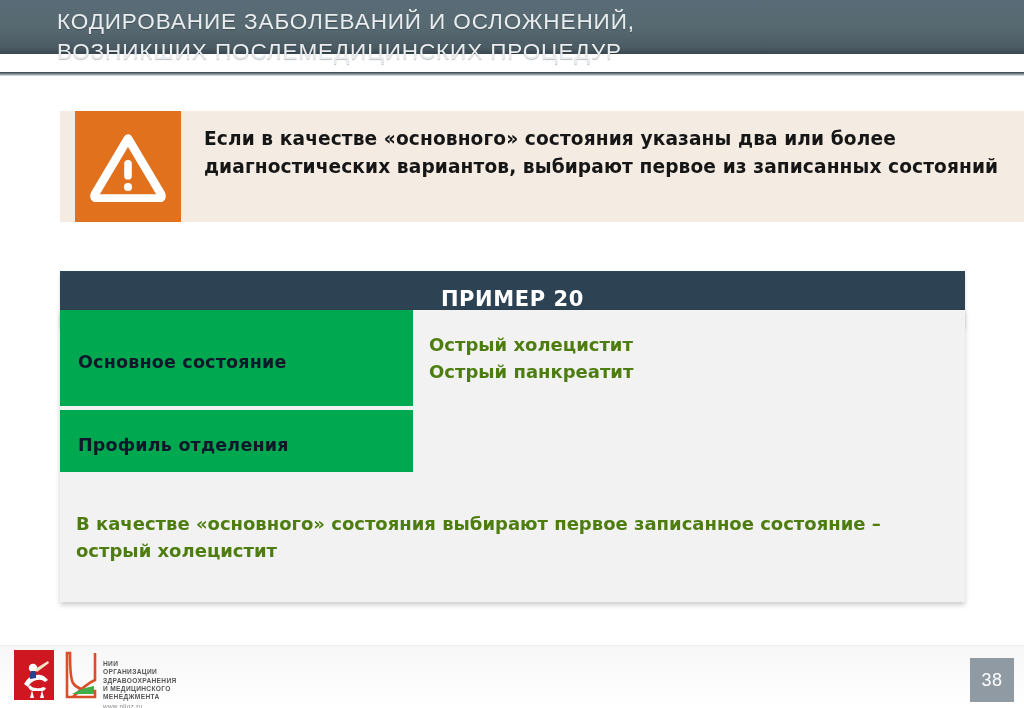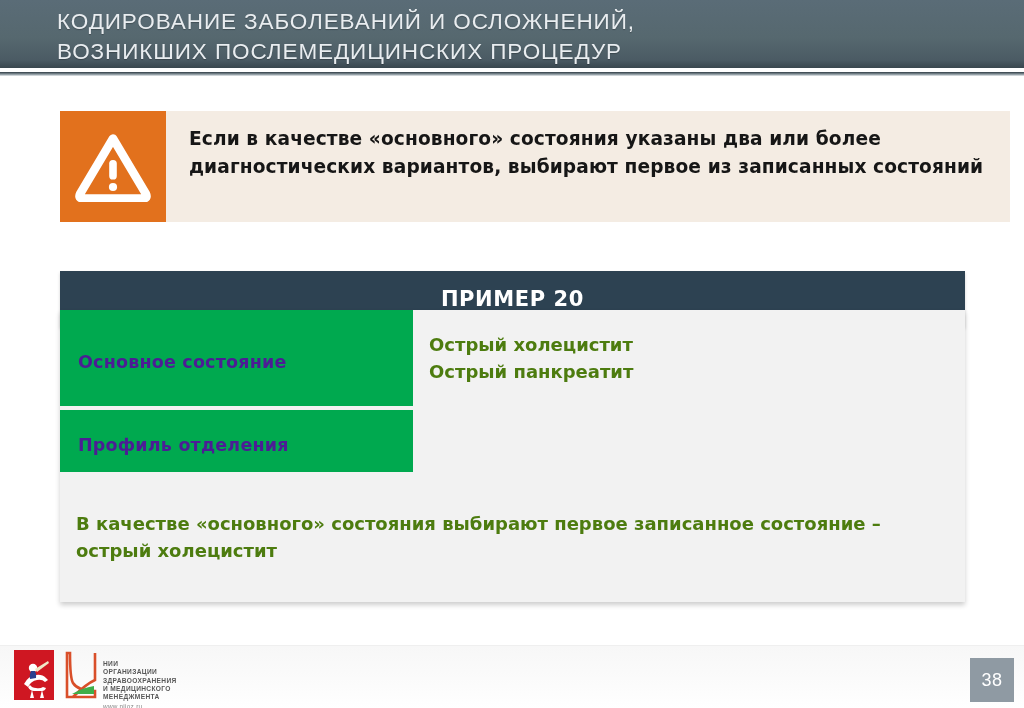--- a/index.html
+++ b/index.html
@@ -14,21 +14,21 @@
     font-family: "Liberation Sans", "DejaVu Sans", sans-serif;
     overflow: hidden;
     position: relative;
   }
 
   
   .header {
     position: absolute;
     left: 0; top: 0;
     width: 1024px;
-    height: 68px;
+    height: 54px;
     background: linear-gradient(180deg, #5a6c77 0%, #56686f 55%, #4b5b64 88%, #39474f 100%);
     box-sizing: border-box;
     padding: 7px 0 2px 57px;
   }
   .header-underline {
     position: absolute;
     left: 0; top: 72px;
     width: 1024px;
     height: 4px;
     background: linear-gradient(180deg, #2f3c44 0%, #8f9ca3 60%, #e9ecee 100%);
@@ -47,20 +47,21 @@
 
   
   .warning {
     position: absolute;
     left: 60px; top: 111px;
     width: 950px;
     height: 111px;
     background: #f4ece3;
     display: flex;
     align-items: stretch;
+    padding-left: 15px;
   }
   .warning-icon-box {
     width: 106px;
     flex: 0 0 106px;
     background: #e2711d;
     display: flex;
     align-items: center;
     justify-content: center;
   }
   .warning-icon-box svg { display: block; }
@@ -107,21 +108,21 @@
     display: flex;
     align-items: stretch;
     background: #f2f2f2;
     margin-bottom: 4px;
   }
   .trow:last-child { margin-bottom: 0; }
   .tlabel {
     flex: 0 0 353px;
     width: 353px;
     background: #00a94f;
-    color: #4c1d95;
+    color: #0f172a;
     display: flex;
     align-items: center;
     padding: 7px 0 0 18px;
     box-sizing: border-box;
     font-size: 17.5px;
     font-weight: bold;
     letter-spacing: 0.2px;
     font-family: "DejaVu Sans", "Liberation Sans", sans-serif;
   }
   .tvalue {

